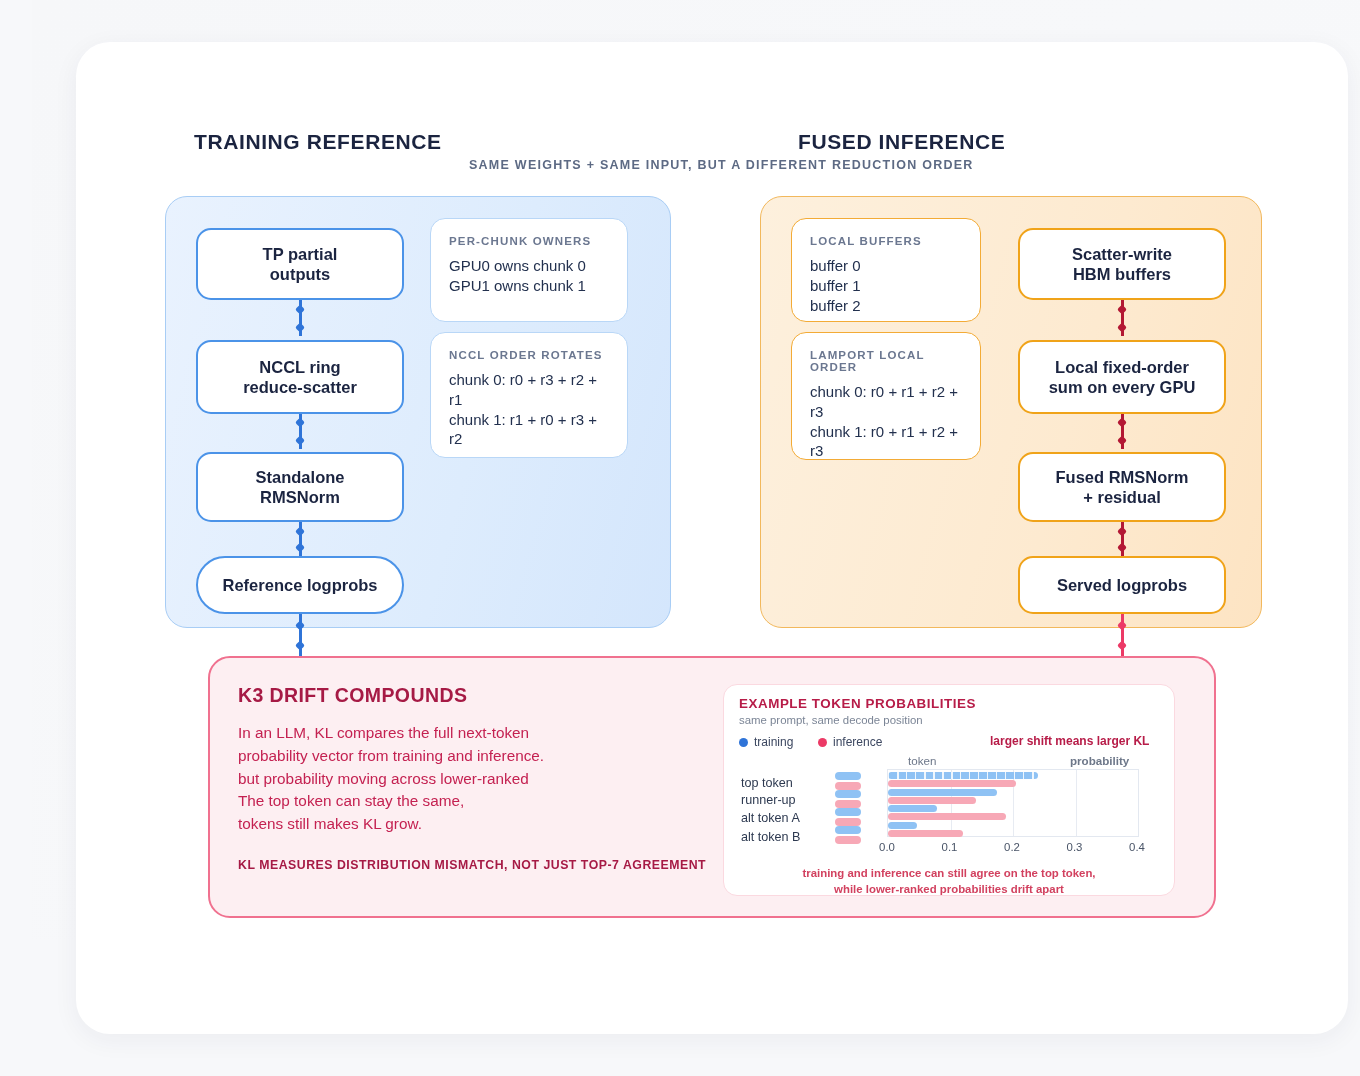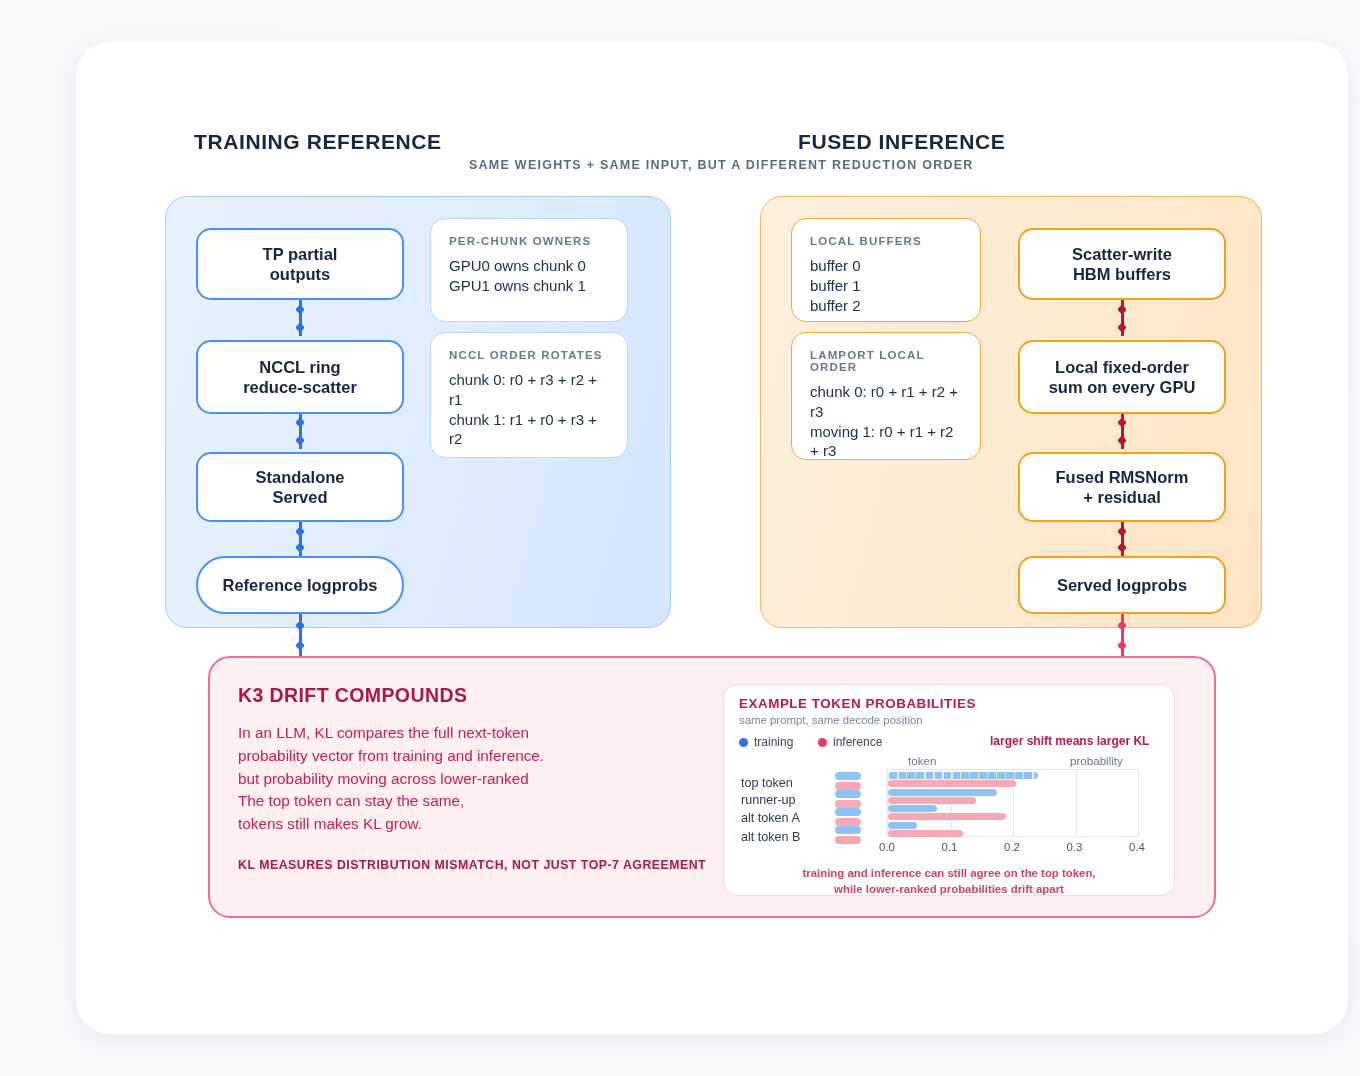--- a/index.html
+++ b/index.html
@@ -168,21 +168,21 @@
   .legend .swatch { width: 9px; height: 9px; border-radius: 50%; display: inline-block; }
   #chart-note {
     position: absolute; left: 958px; top: 734px;
     font-size: 12px; font-weight: bold; color: #b71c48;
   }
   .axis-head {
     position: absolute; top: 754px;
     font-size: 11.6px; color: #6d7789;
   }
   #head-token { left: 876px; }
-  #head-prob  { left: 1038px; }
+  #head-prob  { left: 1038px; font-weight: bold; }
 
   
   #plot {
     position: absolute;
     left: 855px; top: 769px;
     width: 252px; height: 68px;
     background: #ffffff;
     border: 1px solid #e3e8f0;
   }
   .gridline {
@@ -283,21 +283,21 @@
   <div class="flow-box blue" style="left:164px; top:228px; width:208px; height:72px;">
     <span style="white-space:pre-line">TP partial
 outputs</span>
   </div>
   <div class="flow-box blue" style="left:164px; top:340px; width:208px; height:74px;">
     <span style="white-space:pre-line">NCCL ring
 reduce-scatter</span>
   </div>
   <div class="flow-box blue" style="left:164px; top:452px; width:208px; height:70px;">
     <span style="white-space:pre-line">Standalone
-Served</span>
+RMSNorm</span>
   </div>
   <div class="flow-box blue" style="left:164px; top:556px; width:208px; height:58px;border-radius:29px;">
     <span style="white-space:pre-line">Reference logprobs</span>
   </div>
 
   <div class="note-box blue" style="left:398px; top:218px; width:198px; height:104px;">
     <div class="note-head">PER-CHUNK OWNERS</div>
     <div class="note-line">GPU0 owns chunk 0</div>
     <div class="note-line">GPU1 owns chunk 1</div>
   </div>
@@ -325,21 +325,21 @@
 
   <div class="note-box orange" style="left:759px; top:218px; width:190px; height:104px;">
     <div class="note-head">LOCAL BUFFERS</div>
     <div class="note-line">buffer 0</div>
     <div class="note-line">buffer 1</div>
     <div class="note-line">buffer 2</div>
   </div>
   <div class="note-box orange" style="left:759px; top:332px; width:190px; height:128px;">
     <div class="note-head">LAMPORT LOCAL ORDER</div>
     <div class="note-line">chunk 0: r0 + r1 + r2 + r3</div>
-    <div class="note-line">moving 1: r0 + r1 + r2 + r3</div>
+    <div class="note-line">chunk 1: r0 + r1 + r2 + r3</div>
   </div>
 
   <div id="panel-drift"></div>
   <div id="drift-title">K3 DRIFT COMPOUNDS</div>
   <div id="drift-body">
     <div>In an LLM, KL compares the full next-token</div>
     <div>probability vector from training and inference.</div>
     <div>but probability moving across lower-ranked</div>
     <div>The top token can stay the same,</div>
     <div>tokens still makes KL grow.</div>

